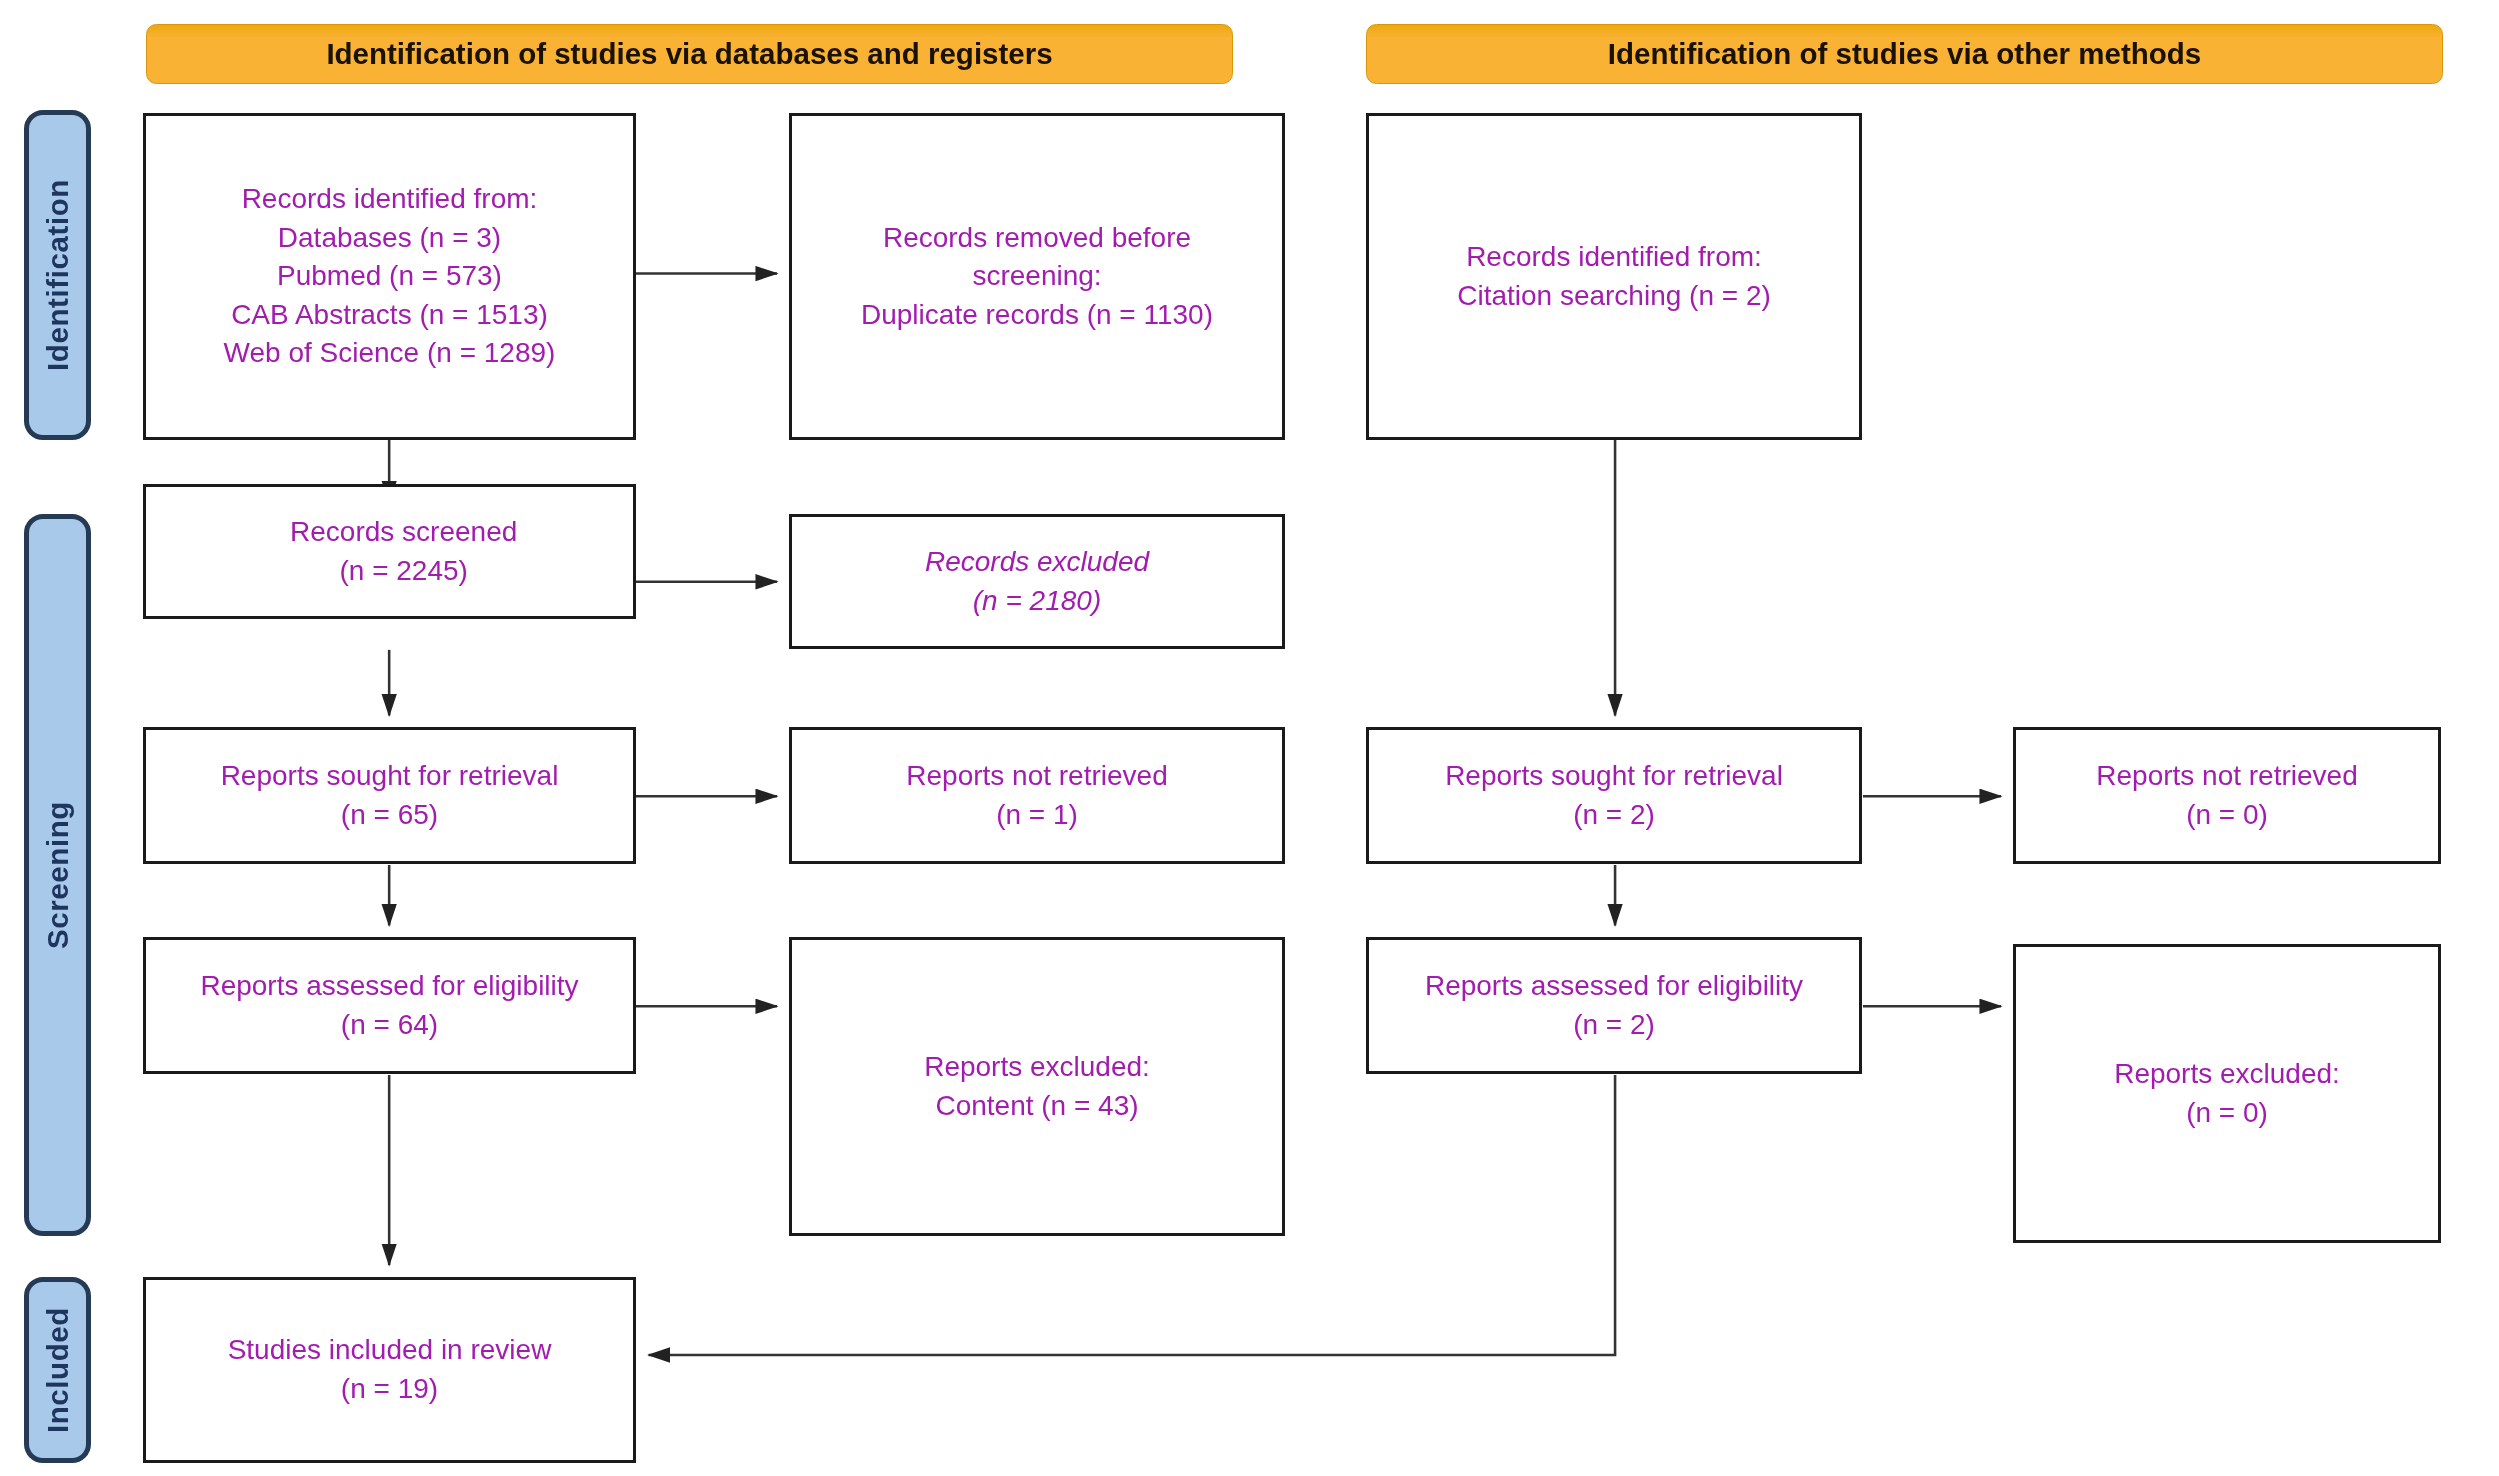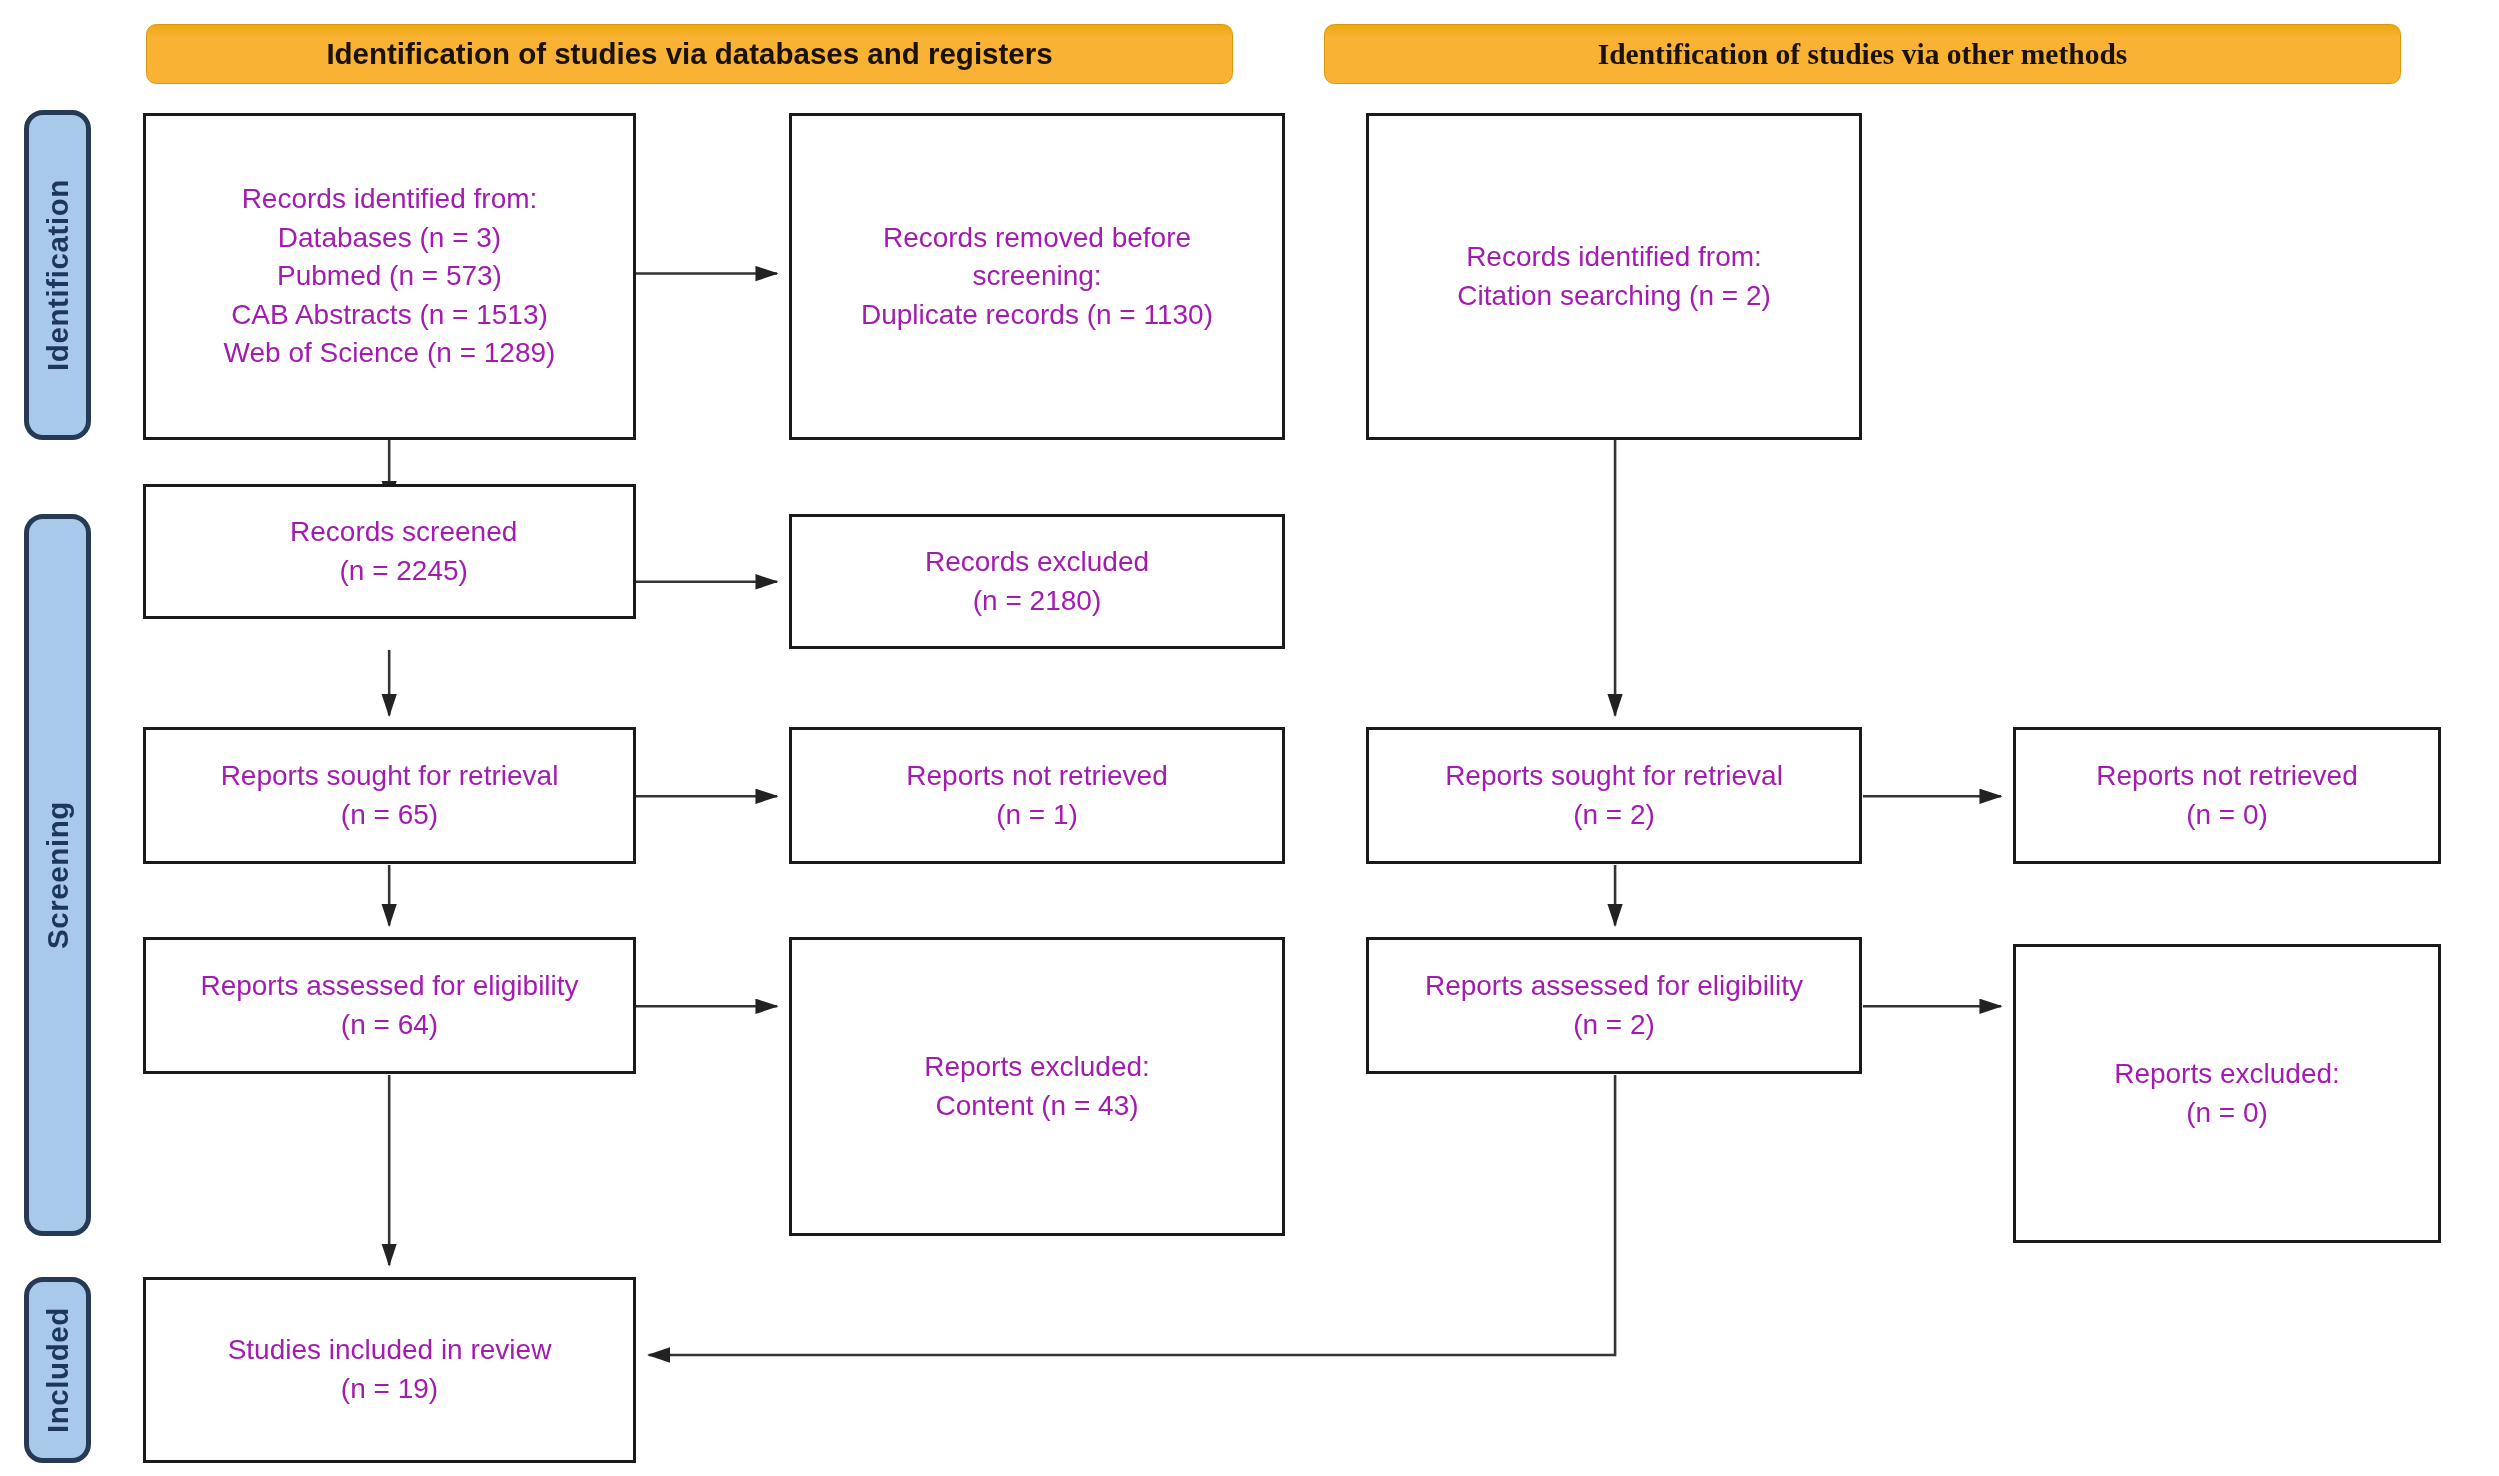--- a/index.html
+++ b/index.html
@@ -54,21 +54,21 @@
     <line x1="2515" y1="685" x2="2515" y2="1114" stroke="#333" stroke-width="4" marker-end="url(#arrow)"></line>
     <line x1="2901" y1="1240" x2="3116" y2="1240" stroke="#333" stroke-width="4" marker-end="url(#arrow)"></line>
     <line x1="2515" y1="1347" x2="2515" y2="1441" stroke="#333" stroke-width="4" marker-end="url(#arrow)"></line>
     <line x1="2901" y1="1567" x2="3116" y2="1567" stroke="#333" stroke-width="4" marker-end="url(#arrow)"></line>
     <polyline points="2515,1674 2515,2110 1010,2110" fill="none" stroke="#333" stroke-width="4" marker-end="url(#arrow)"></polyline>
   </svg>
 
   <div class="header" style="left:146px;top:24.4px;width:1085px;height:58px;">
     <span>Identification of studies via databases and registers</span>
   </div>
-  <div class="header" style="left:1324px;top:24.4px;width:1075px;height:58px;font-family:Liberation Serif, serif;">
+  <div class="header" style="left:1366px;top:24.4px;width:1075px;height:58px;">
     <span>Identification of studies via other methods</span>
   </div>
 
   <div class="stage" style="left:24.4px;top:110px;width:67px;height:330px;">
     <span class="stage-text">Identification</span>
   </div>
   <div class="stage" style="left:24.4px;top:514px;width:67px;height:722px;">
     <span class="stage-text">Screening</span>
   </div>
   <div class="stage" style="left:24.4px;top:1277px;width:67px;height:186px;">
@@ -97,21 +97,21 @@
   <div class="box" style="left:143px;top:1277px;width:493px;height:186px;">
     <div class="box-text">Studies included in review
 (n = 19)</div>
   </div>
 
   <div class="box" style="left:789px;top:113px;width:496px;height:327px;">
     <div class="box-text">Records removed before
 screening:
 Duplicate records (n = 1130)</div>
   </div>
-  <div class="box" style="left:789px;top:514px;width:496px;height:135px;">
+  <div class="box" style="left:789px;top:514px;width:496px;height:135px;font-style:italic;">
     <div class="box-text">Records excluded
 (n = 2180)</div>
   </div>
   <div class="box" style="left:789px;top:727px;width:496px;height:137px;">
     <div class="box-text">Reports not retrieved
 (n = 1)</div>
   </div>
   <div class="box" style="left:789px;top:937px;width:496px;height:299px;">
     <div class="box-text">Reports excluded:
 Content (n = 43)</div>

